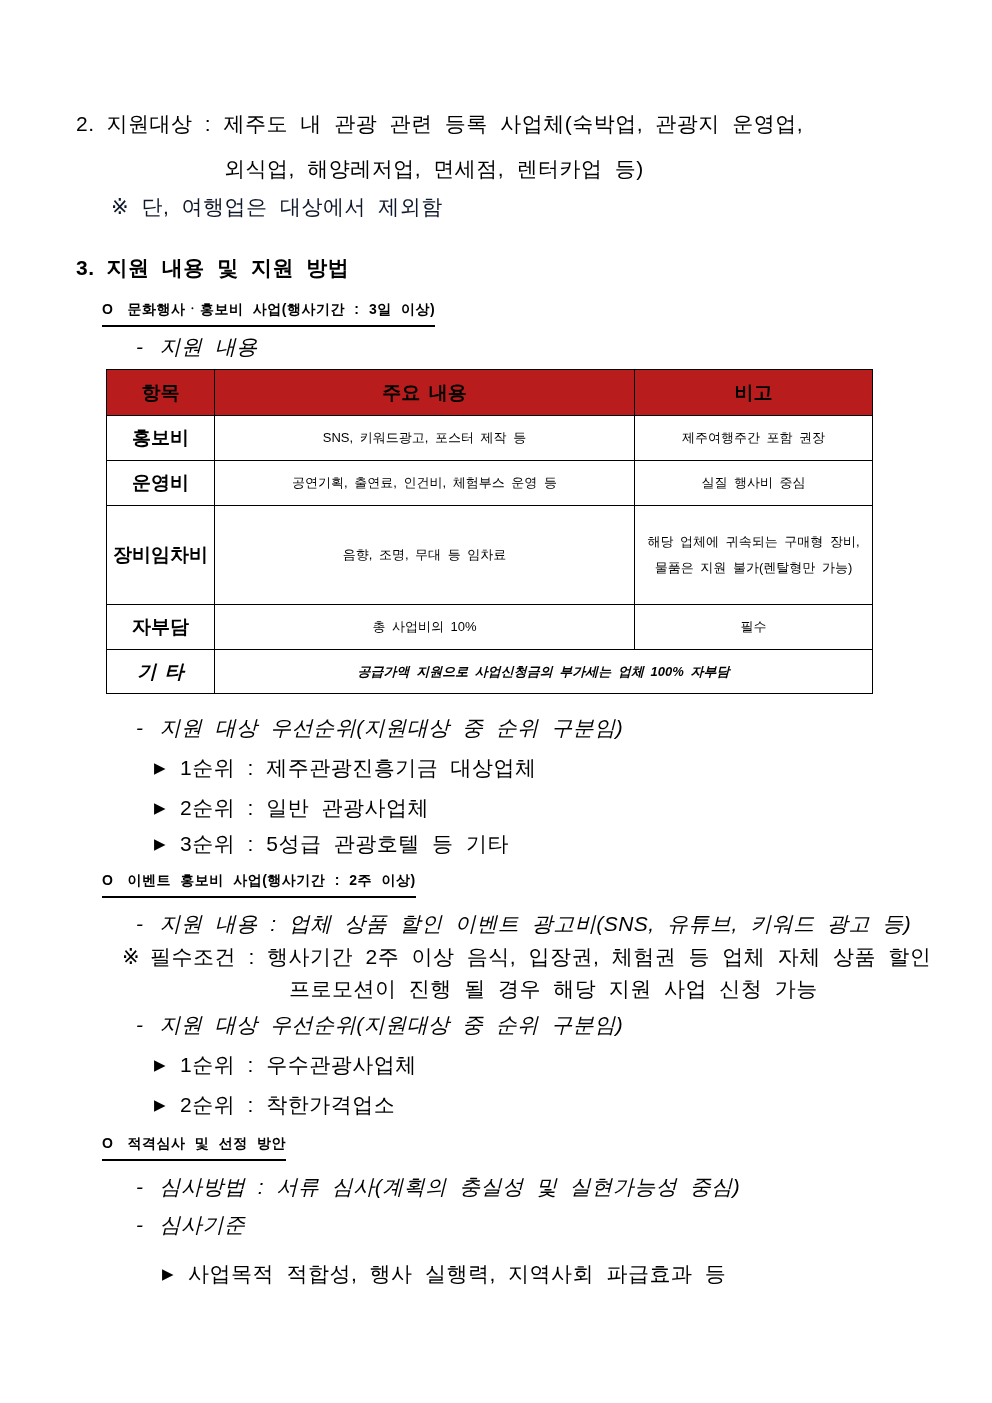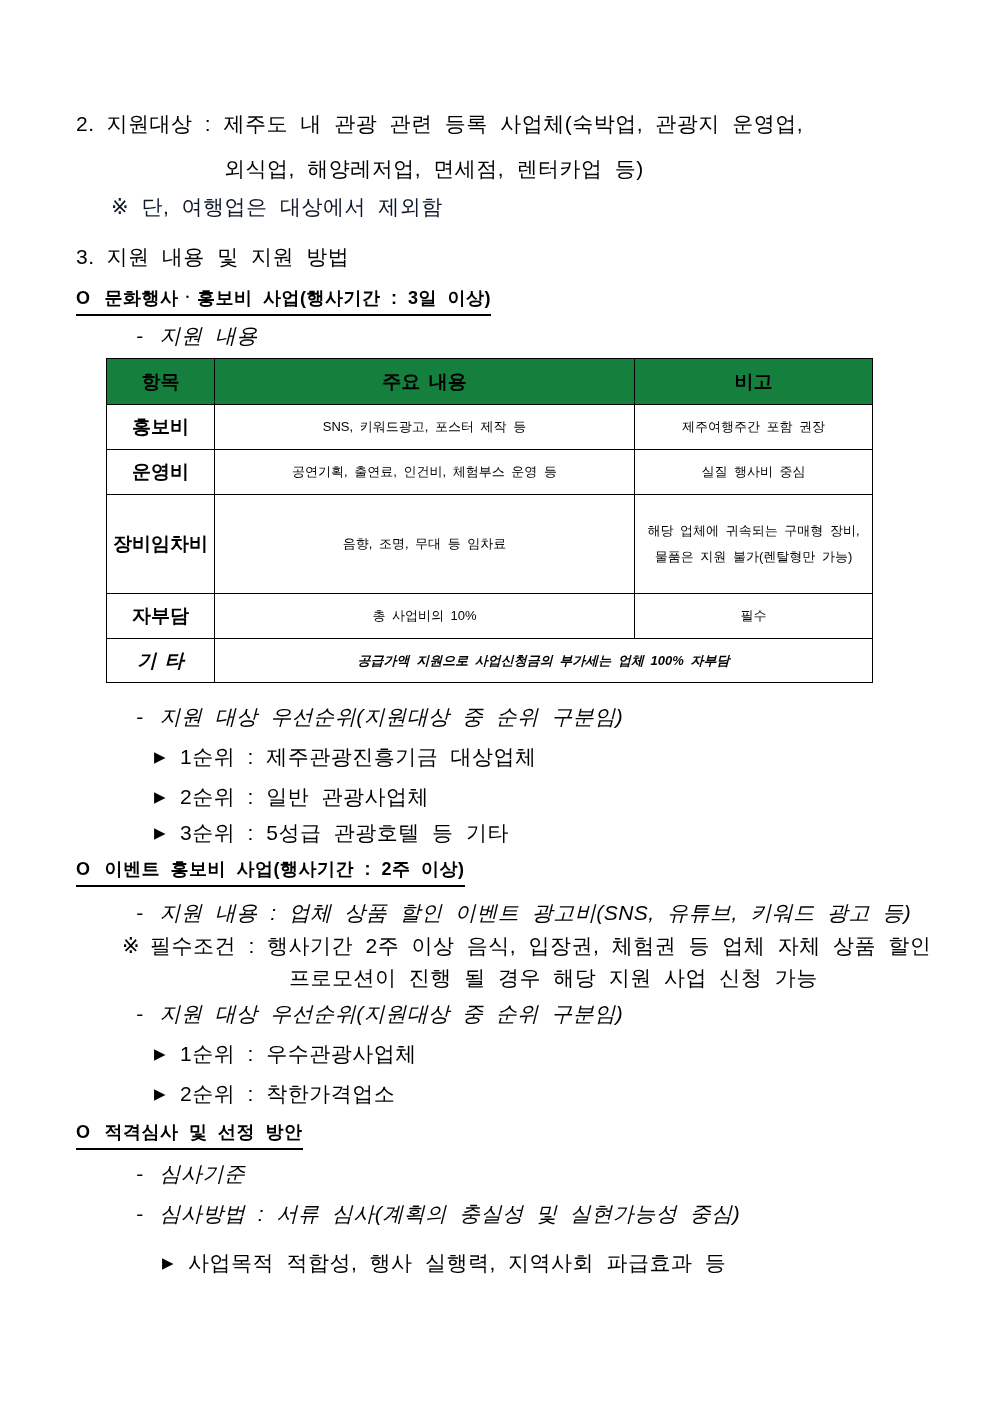--- a/index.html
+++ b/index.html
@@ -20,24 +20,24 @@
   .line{
     font-size:21px;
     line-height:28px;
     word-spacing:6px;
     letter-spacing:0.5px;
     white-space:nowrap;
   }
   .num{display:inline-block;margin-right:12px;}
   .sec2-l2{margin-top:17px;margin-left:148px;}
   .blue-note{margin-top:10px;margin-left:35px;color:#0f172a;}
-  .sec3-title{margin-top:22px;}
+  .sec3-title{margin-top:33px;font-weight:bold;}
   .oheading{
-    margin-top:12px;
-    font-size:18px;font-weight:bold;
+    margin-top:12px;margin-left:26px;
+    font-size:14px;font-weight:bold;
     letter-spacing:0.5px;word-spacing:5px;
     line-height:30px;
   }
   .oheading .u{
     display:inline-block;
     border-bottom:2px solid #000;
     padding-bottom:1px;
   }
   .oheading .omark{margin-right:14px;}
   .dash-line{margin-top:6px;margin-left:60px;font-style:italic;}
@@ -58,21 +58,21 @@
     border:1.5px solid #000;
     text-align:center;
     vertical-align:middle;
     font-size:13px;
     line-height:26px;
     padding:2px 4px;
     word-spacing:3px;
     overflow:hidden;
   }
   table.support th{
-    background:#15803d;
+    background:#b91c1c;
     font-weight:bold;
     font-size:19px;
     height:41px;
   }
   table.support td.item{font-weight:bold;font-size:19px;}
   tr.r-small{height:44px;font-style:italic;}
   tr.r-mid{height:45px;}
   tr.r-big{height:99px;}
   td.other-content{font-weight:bold;font-size:19px;}
 </style>
@@ -177,23 +177,23 @@
   </div>
   <div class="line bullet-line">
     <span class="mk">▶</span><span>2순위 : 착한가격업소</span>
   </div>
 
   <div class="oheading" style="margin-top:9px;">
     <span class="u">
       <span class="omark">O</span><span>적격심사 및 선정 방안</span>
     </span>
   </div>
+  <div class="line dash-line" style="margin-top:12px;">
+    <span class="mk">-</span><span>심사방법 : 서류 심사(계획의 충실성 및 실현가능성 중심)</span>
+  </div>
   <div class="line dash-line" style="margin-top:10px;">
     <span class="mk">-</span><span>심사기준</span>
-  </div>
-  <div class="line dash-line" style="margin-top:12px;">
-    <span class="mk">-</span><span>심사방법 : 서류 심사(계획의 충실성 및 실현가능성 중심)</span>
   </div>
   <div class="line bullet-line" style="margin-top:21px;margin-left:86px;">
     <span class="mk">▶</span><span>사업목적 적합성, 행사 실행력, 지역사회 파급효과 등</span>
   </div>
 
 </div>
 
 </body></html>

